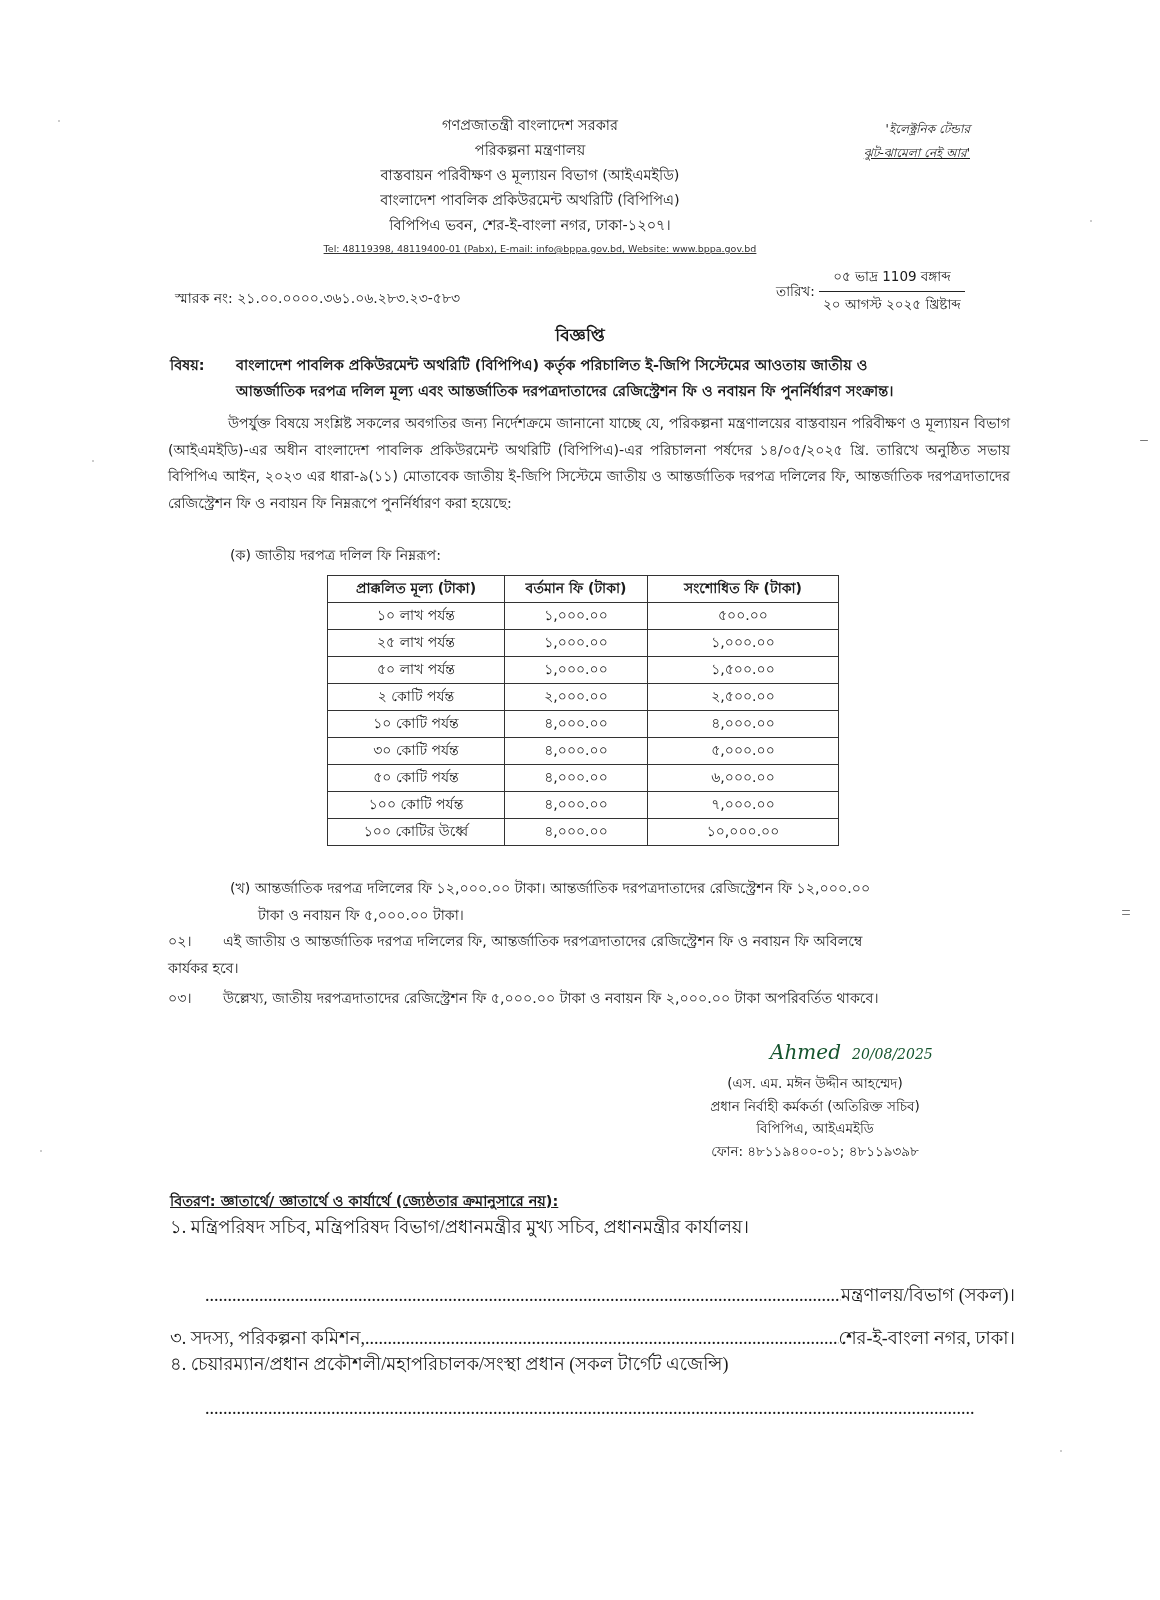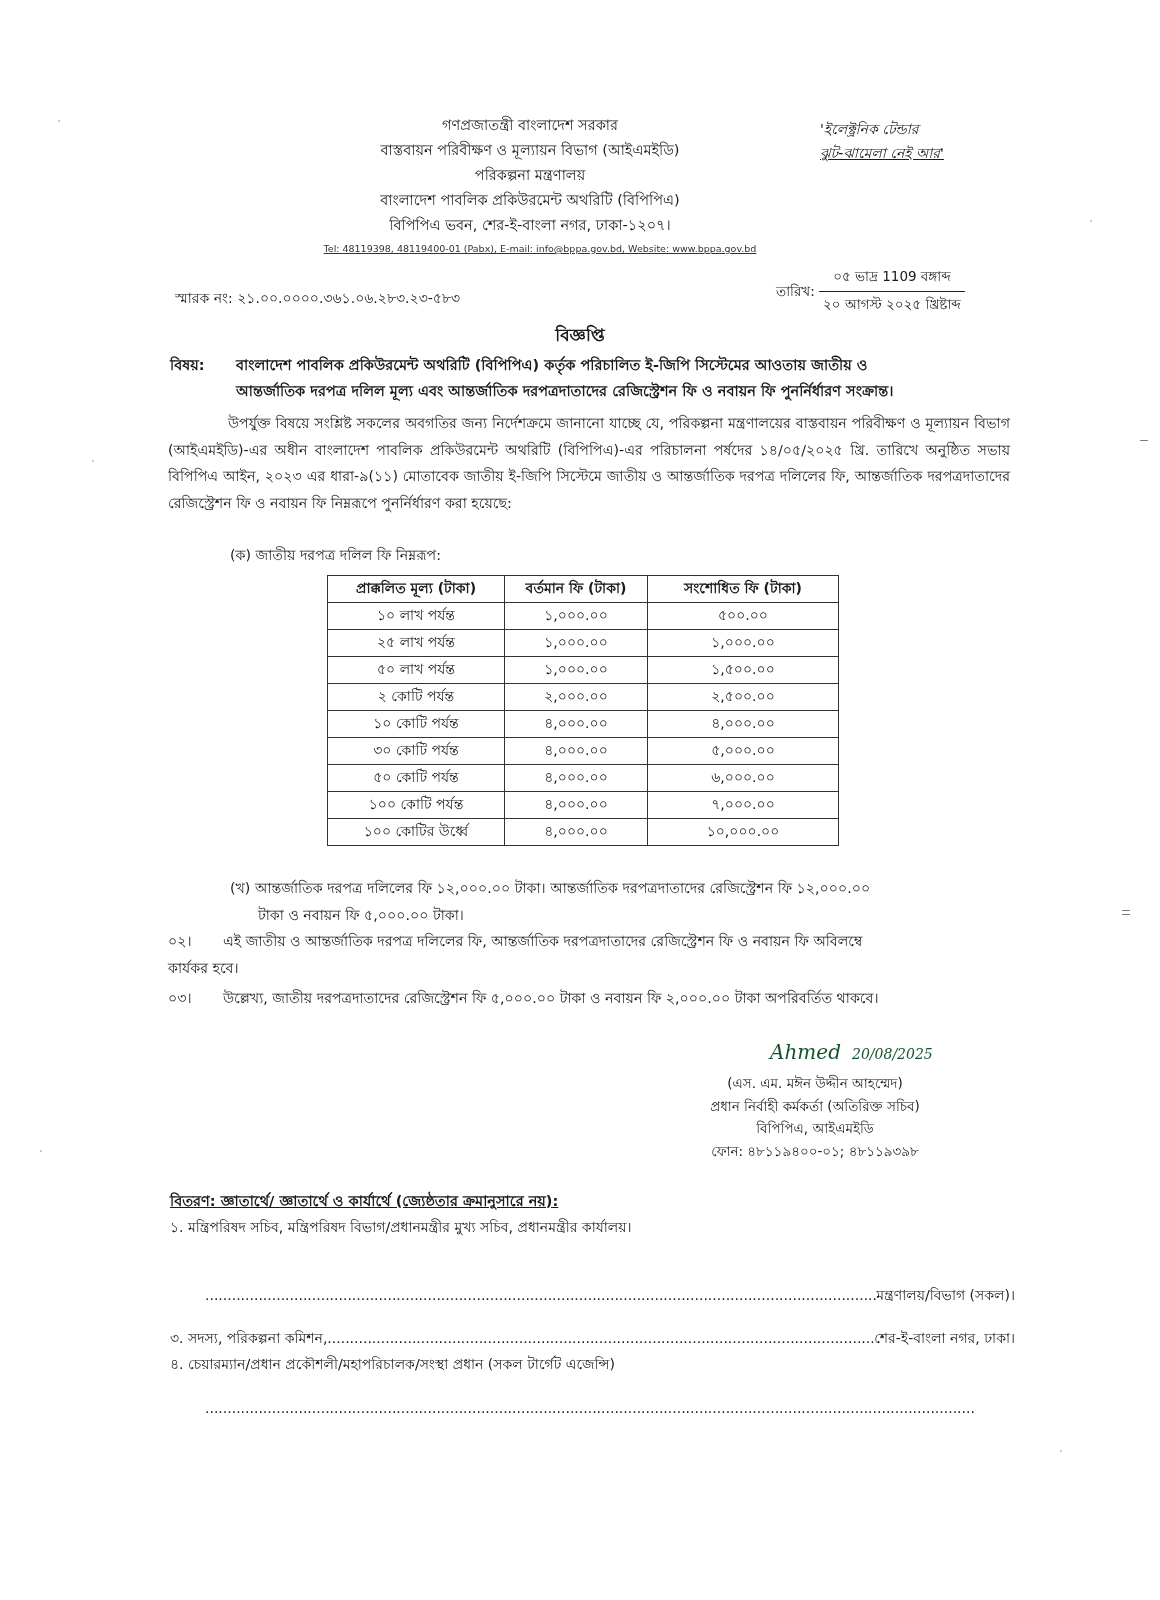--- a/index.html
+++ b/index.html
@@ -5,54 +5,54 @@
     html, body { margin: 0; padding: 0; }
     body {
       width: 1160px; height: 1600px; background: #ffffff; color: #1a1a1a;
       font-family: "DejaVu Sans", sans-serif; position: relative; overflow: hidden;
     }
     .page { position: absolute; left: 0; top: 0; width: 1160px; height: 1307px; }
     .abs { position: absolute; }
     .center { text-align: center; }
     .hdr-line { font-size: 14.5px; line-height: 25px; }
     .contact { font-size: 9.5px; text-decoration: underline; color: #333; }
-    .slogan { font-size: 14px; font-style: italic; text-align: left; line-height: 24px; }
+    .slogan { font-size: 12px; font-style: italic; text-align: right; line-height: 24px; }
     .slogan .u { text-decoration: underline; }
     .memo { font-size: 14px; }
     .date-block { font-size: 13.5px; }
     .date-frac { display: inline-block; vertical-align: middle; text-align: center; }
     .date-frac .top { border-bottom: 1px solid #222; padding: 0 4px 2px; }
     .date-frac .bot { padding: 2px 4px 0; }
     .title { font-size: 17px; font-weight: bold; }
     .subject { font-size: 14.5px; font-weight: bold; line-height: 26px; }
     .para { font-size: 14.2px; line-height: 26.5px; text-align: justify; }
     table.fees { border-collapse: collapse; font-size: 14px; }
     table.fees th, table.fees td {
       border: 1px solid #333; text-align: center; height: 24px; padding: 1px 10px;
     }
     table.fees th { font-weight: bold; }
     .col1 { width: 156px; } .col2 { width: 122px; } .col3 { width: 170px; }
     .sig-block { font-size: 13.5px; text-align: center; line-height: 22.5px; }
     .signature {
       font-family: "DejaVu Serif", serif; font-style: italic; font-size: 20px; color: #14532d;
     }
     .dist-title { font-size: 14.5px; font-weight: bold; text-decoration: underline; }
-    .dist { font-size: 14px; line-height: 26px; }
+    .dist { font-size: 18px; line-height: 26px; font-family: Liberation Serif, serif; }
     .dots { letter-spacing: 0px; overflow: hidden; white-space: nowrap; }
     .speck { position: absolute; width: 2px; height: 2px; background: #bbb; border-radius: 1px; }
   </style>
 </head>
 <body>
 
 <div class="page">
 
   <div class="abs center" style="left:330px; top:113px; width:400px;">
     <div class="hdr-line">গণপ্রজাতন্ত্রী বাংলাদেশ সরকার</div>
+    <div class="hdr-line">পরিকল্পনা মন্ত্রণালয়</div>
     <div class="hdr-line">বাস্তবায়ন পরিবীক্ষণ ও মূল্যায়ন বিভাগ (আইএমইডি)</div>
-    <div class="hdr-line">পরিকল্পনা মন্ত্রণালয়</div>
     <div class="hdr-line">বাংলাদেশ পাবলিক প্রকিউরমেন্ট অথরিটি (বিপিপিএ)</div>
     <div class="hdr-line">বিপিপিএ ভবন, শের-ই-বাংলা নগর, ঢাকা-১২০৭।</div>
   </div>
   <div class="abs center contact" style="left:230px; top:243px; width:620px;">Tel: 48119398, 48119400-01 (Pabx), E-mail: info@bppa.gov.bd, Website: www.bppa.gov.bd</div>
 
   <div class="abs slogan" style="left:820px; top:117px; width:150px;">
     <div>'ইলেক্ট্রনিক টেন্ডার</div>
     <div class="u">ঝুট-ঝামেলা নেই আর'</div>
   </div>
 

